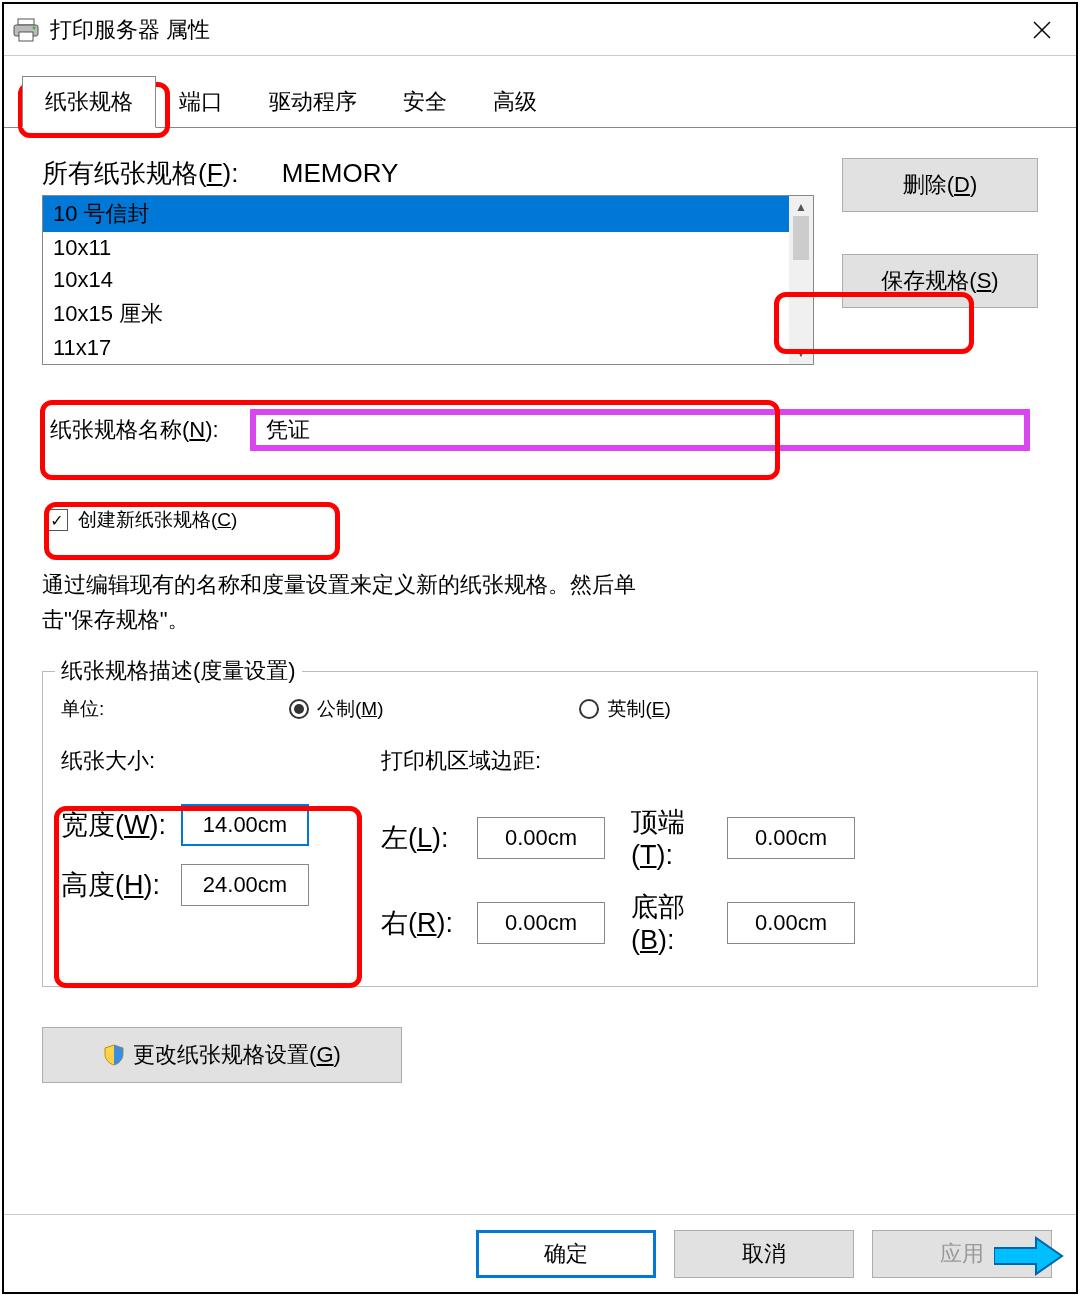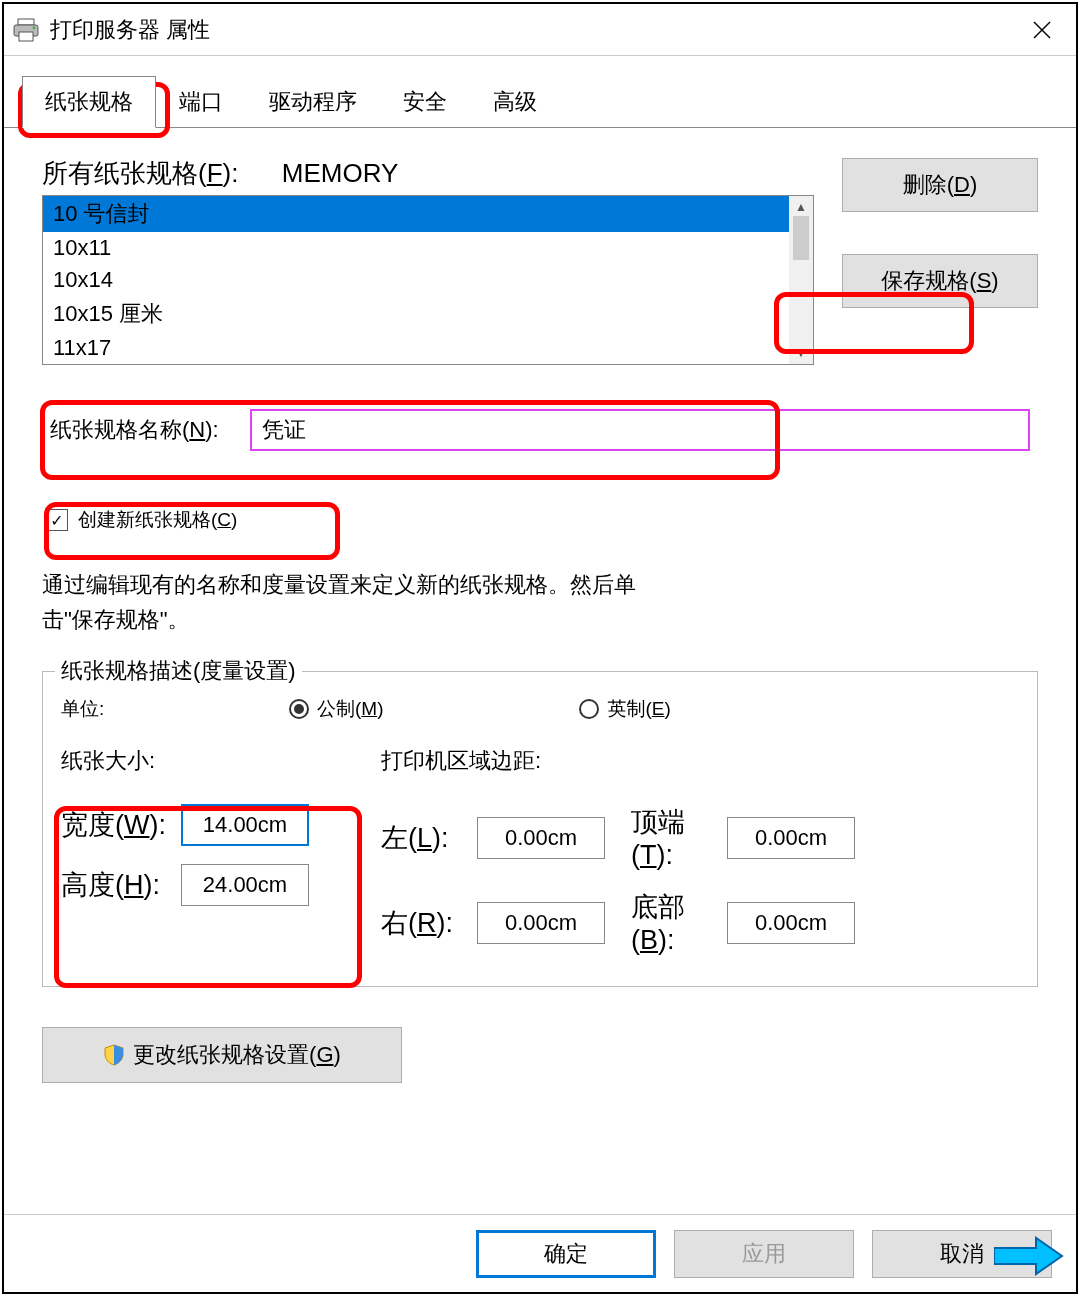--- a/index.html
+++ b/index.html
@@ -22,21 +22,21 @@
 .list-item { padding: 3px 10px; font-size: 22px; cursor: pointer; }
 .list-item.selected { background: #0078d7; color: #000000; }
 .scrollbar { width: 24px; background: #f0f0f0; display: flex; flex-direction: column; align-items: center; justify-content: space-between; padding: 4px 0; }
 .scroll-arrow { font-size: 12px; color: #555; }
 .scroll-thumb { width: 16px; height: 44px; background: #ccc; margin-top: 2px; }
 .side-buttons { display: flex; flex-direction: column; gap: 42px; width: 196px; padding-top: 2px; }
 .btn { background: #e1e1e1; border: 1px solid #adadad; height: 54px; font-size: 22px; display: flex; align-items: center; justify-content: center; cursor: pointer; }
 .btn.disabled { color: #000000; }
 .name-row { display: flex; align-items: center; margin-top: 34px; gap: 18px; padding: 10px 8px; }
 .name-label { font-size: 22px; width: 182px; }
-.text-input { border: 2px solid #d946ef; height: 42px; padding: 4px 10px; font-size: 22px; flex: 1; }
+.text-input { border: 6px solid #d946ef; height: 42px; padding: 4px 10px; font-size: 22px; flex: 1; }
 .check-row { display: flex; align-items: center; margin-top: 40px; gap: 10px; padding: 6px 4px; }
 .checkbox { width: 22px; height: 22px; border: 1px solid #555; display: flex; align-items: center; justify-content: center; font-size: 16px; }
 .helptext { font-size: 22px; margin-top: 28px; line-height: 1.6; }
 .fieldset { border: 1px solid #bbb; margin-top: 34px; padding: 24px 18px 30px 18px; position: relative; }
 .legend { position: absolute; top: -16px; left: 12px; background: #fff; padding: 0 6px; font-size: 22px; }
 .units-row { display: flex; align-items: center; gap: 68px; margin-bottom: 24px; }
 .radio-opt { display: flex; align-items: center; gap: 8px; }
 .radio-outer { width: 20px; height: 20px; border: 2px solid #333; border-radius: 50%; display: flex; align-items: center; justify-content: center; }
 .radio-inner { width: 10px; height: 10px; background: #333; border-radius: 50%; }
 .dims-grid { display: flex; gap: 0; }
@@ -203,22 +203,22 @@
             <path d="M11 1 L20 4 V10 C20 16 15 20 11 21 Z" fill="#3a8de0"></path>
           </svg>
       </span>
       <span><span>更改纸张规格设置(</span><u class="acc">G</u><span>)</span></span>
     </div>
 
   </div>
 
   <div class="footer">
     <div class="footer-btn primary">确定</div>
+    <div class="footer-btn">取消</div>
     <div class="footer-btn disabled">应用</div>
-    <div class="footer-btn">取消</div>
   </div>
 
   <div class="hl" style="left:14px; top:78px; width:152px; height:56px;"></div>
   <div class="hl" style="left:770px; top:288px; width:200px; height:62px;"></div>
   <div class="hl" style="left:36px; top:396px; width:740px; height:80px;"></div>
   <div class="hl" style="left:40px; top:498px; width:296px; height:58px;"></div>
   <div class="hl" style="left:50px; top:802px; width:308px; height:182px;"></div>
 
   <div class="arrow-annot">
     <svg viewBox="0 0 70 40">

